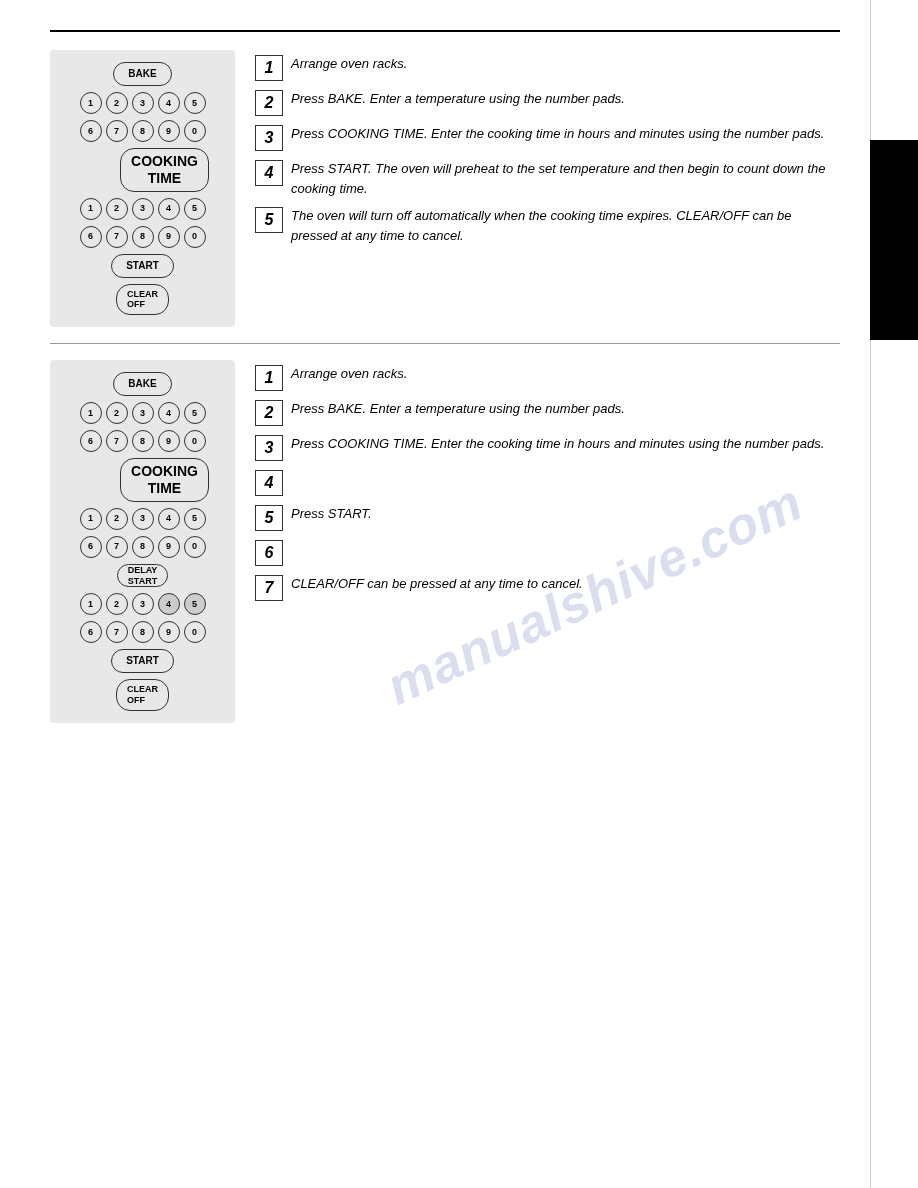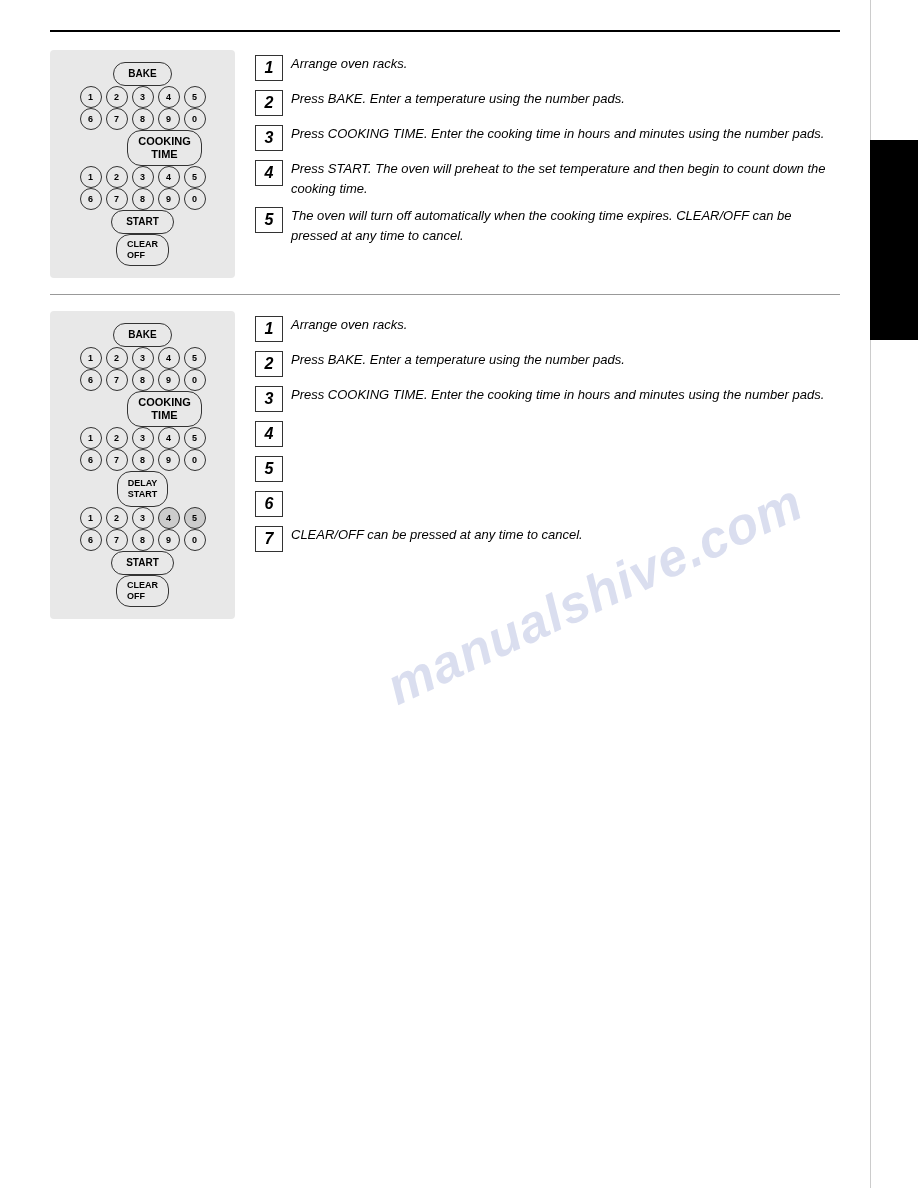--- a/index.html
+++ b/index.html
@@ -77,20 +77,21 @@
     
     .keypad-panel {
       background: #e8e8e8;
       border-radius: 4px;
       padding: 12px 14px;
       min-width: 185px;
       max-width: 185px;
       display: flex;
       flex-direction: column;
       align-items: center;
+      gap: 6px;
       flex-shrink: 0;
     }
 
     .key-btn {
       border: 1.5px solid #333;
       border-radius: 14px;
       background: #e8e8e8;
       font-size: 10px;
       font-weight: bold;
       cursor: pointer;
@@ -117,28 +118,28 @@
 
     .num-row {
       display: flex;
       flex-direction: row;
       gap: 4px;
       justify-content: center;
     }
 
     .key-cooking-time {
       padding: 4px 10px;
-      font-size: 11px;
+      font-size: 14px;
       text-align: center;
       line-height: 1.2;
       margin-left: 44px;
     }
 
     .key-delay-start {
-      padding: 6px 10px;
+      padding: 0 10px;
       font-size: 9px;
       text-align: center;
       line-height: 1.2;
     }
 
     .key-start {
       padding: 5px 14px;
       min-width: 56px;
     }
 
@@ -400,20 +401,21 @@
       <div class="step-item">
         <span class="step-number">
             <i>4</i>
           </span>
       </div>
 
       <div class="step-item">
         <span class="step-number">
             <i>5</i>
           </span>
+        <span class="step-text">Press START.</span>
       </div>
 
       <div class="step-item">
         <span class="step-number">
             <i>6</i>
           </span>
       </div>
 
       <div class="step-item">
         <span class="step-number">

